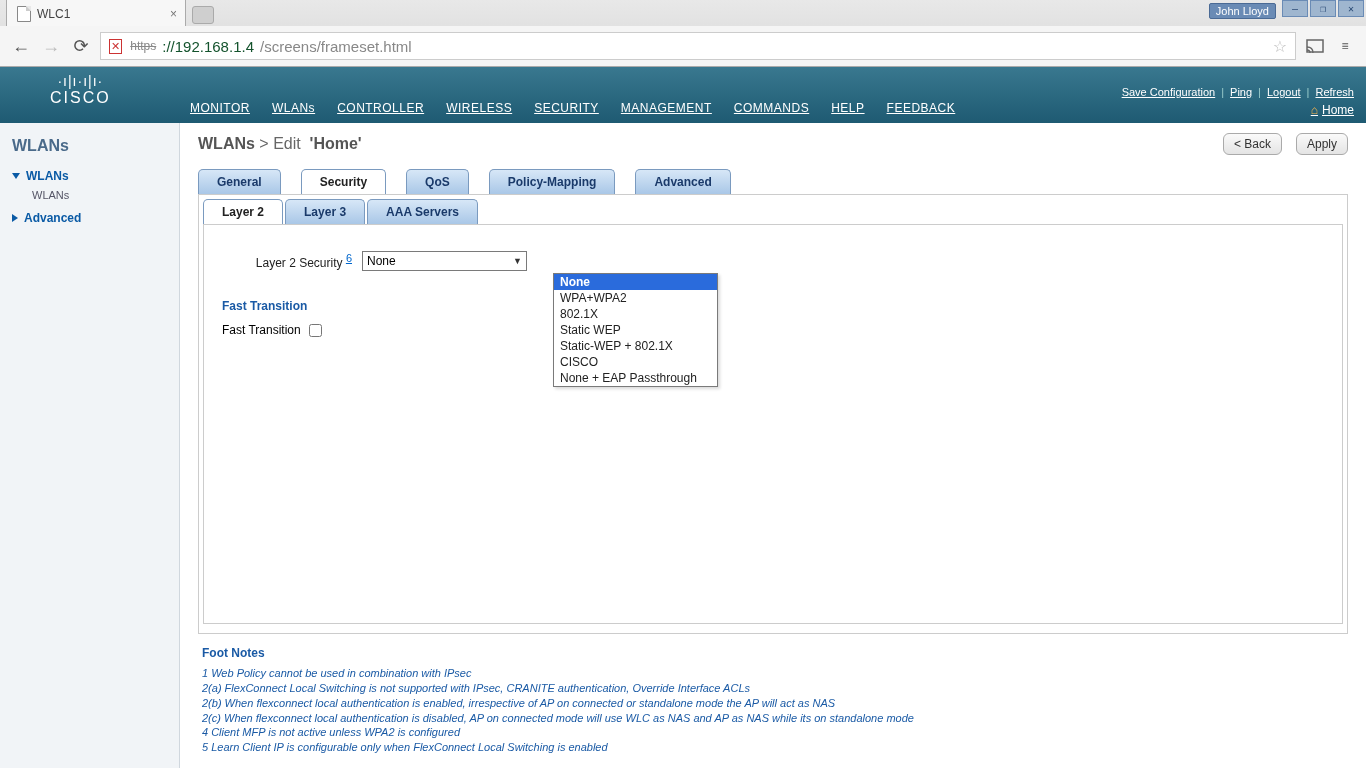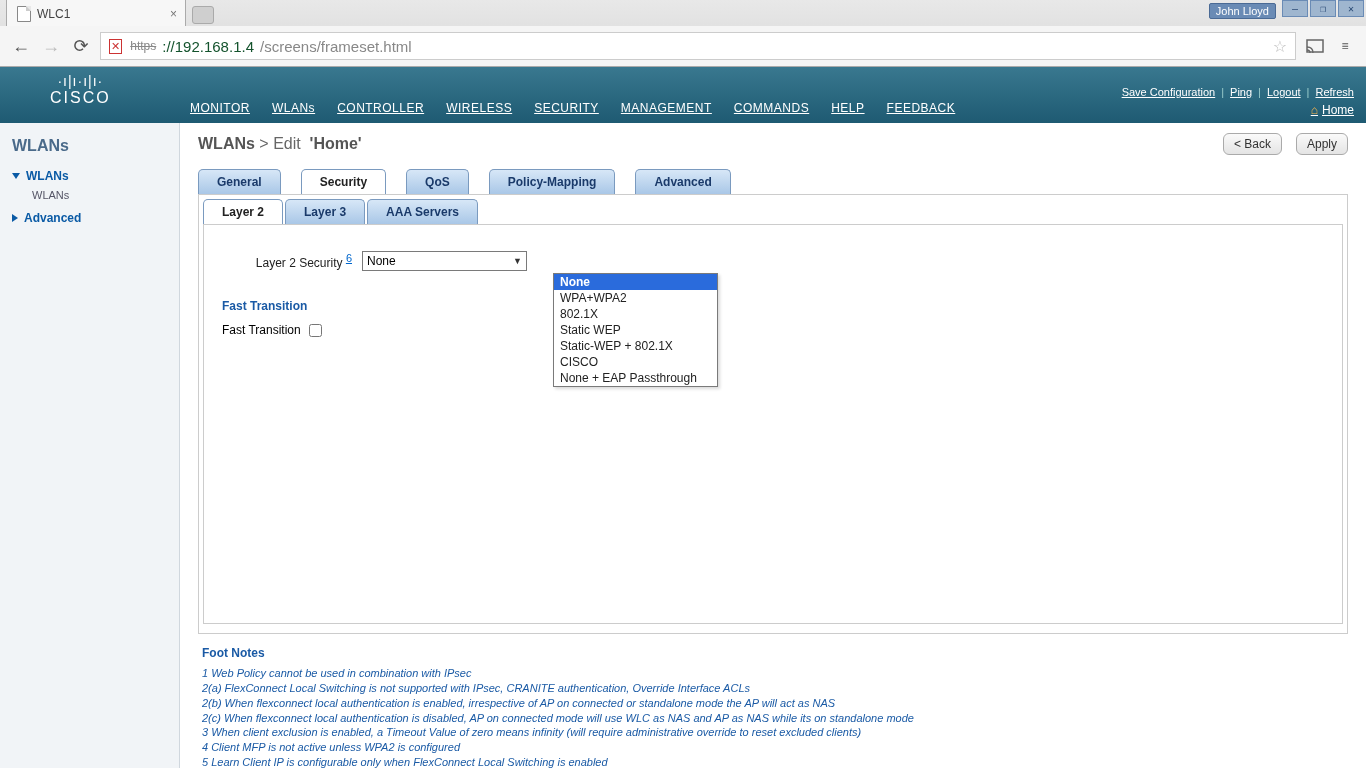--- a/index.html
+++ b/index.html
@@ -201,19 +201,18 @@
         </div>
       </div>
     </div>
 
     <div class="footnotes">
       <div class="fn-title">Foot Notes</div>
       <div class="fn">1 Web Policy cannot be used in combination with IPsec</div>
       <div class="fn">2(a) FlexConnect Local Switching is not supported with IPsec, CRANITE authentication, Override Interface ACLs</div>
       <div class="fn">2(b) When flexconnect local authentication is enabled, irrespective of AP on connected or standalone mode the AP will act as NAS</div>
       <div class="fn">2(c) When flexconnect local authentication is disabled, AP on connected mode will use WLC as NAS and AP as NAS while its on standalone mode</div>
-      <div class="fn">3 When client exclusion is enabled, a Timeout Value of zero means infinity (will require administrative override to reset excluded clients)</div>
       <div class="fn">4 Client MFP is not active unless WPA2 is configured</div>
       <div class="fn">5 Learn Client IP is configurable only when FlexConnect Local Switching is enabled</div>
 
     </div>
   </div>
 </div>
 
 </body></html>

